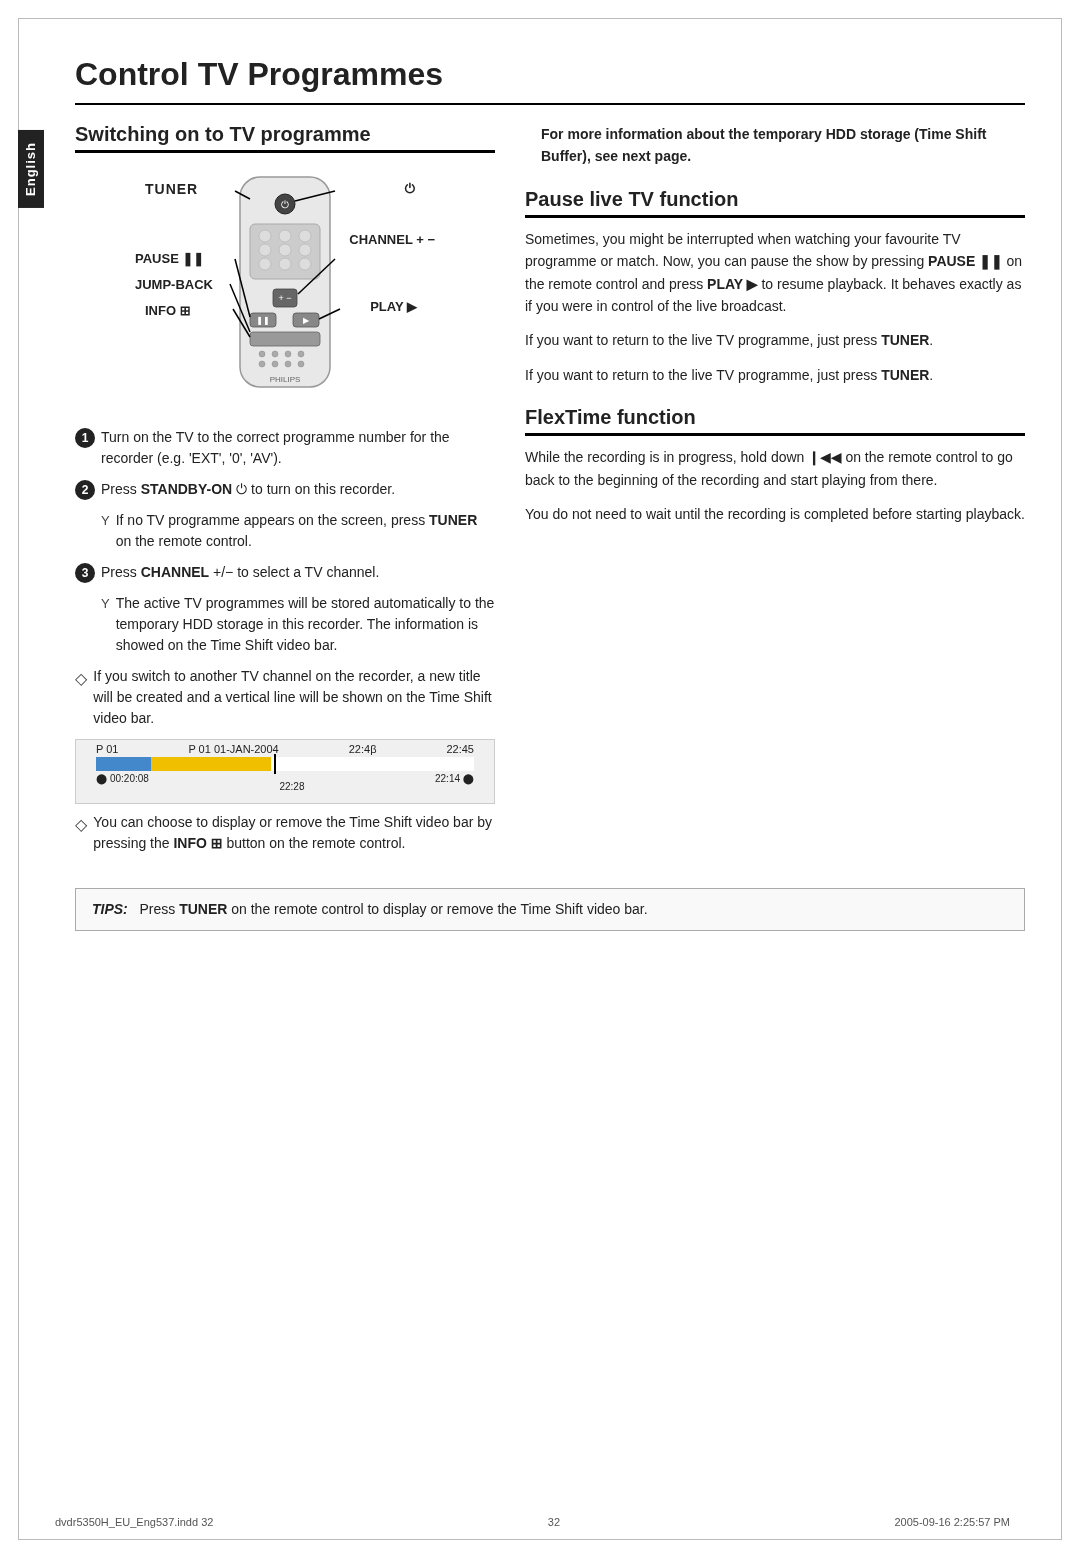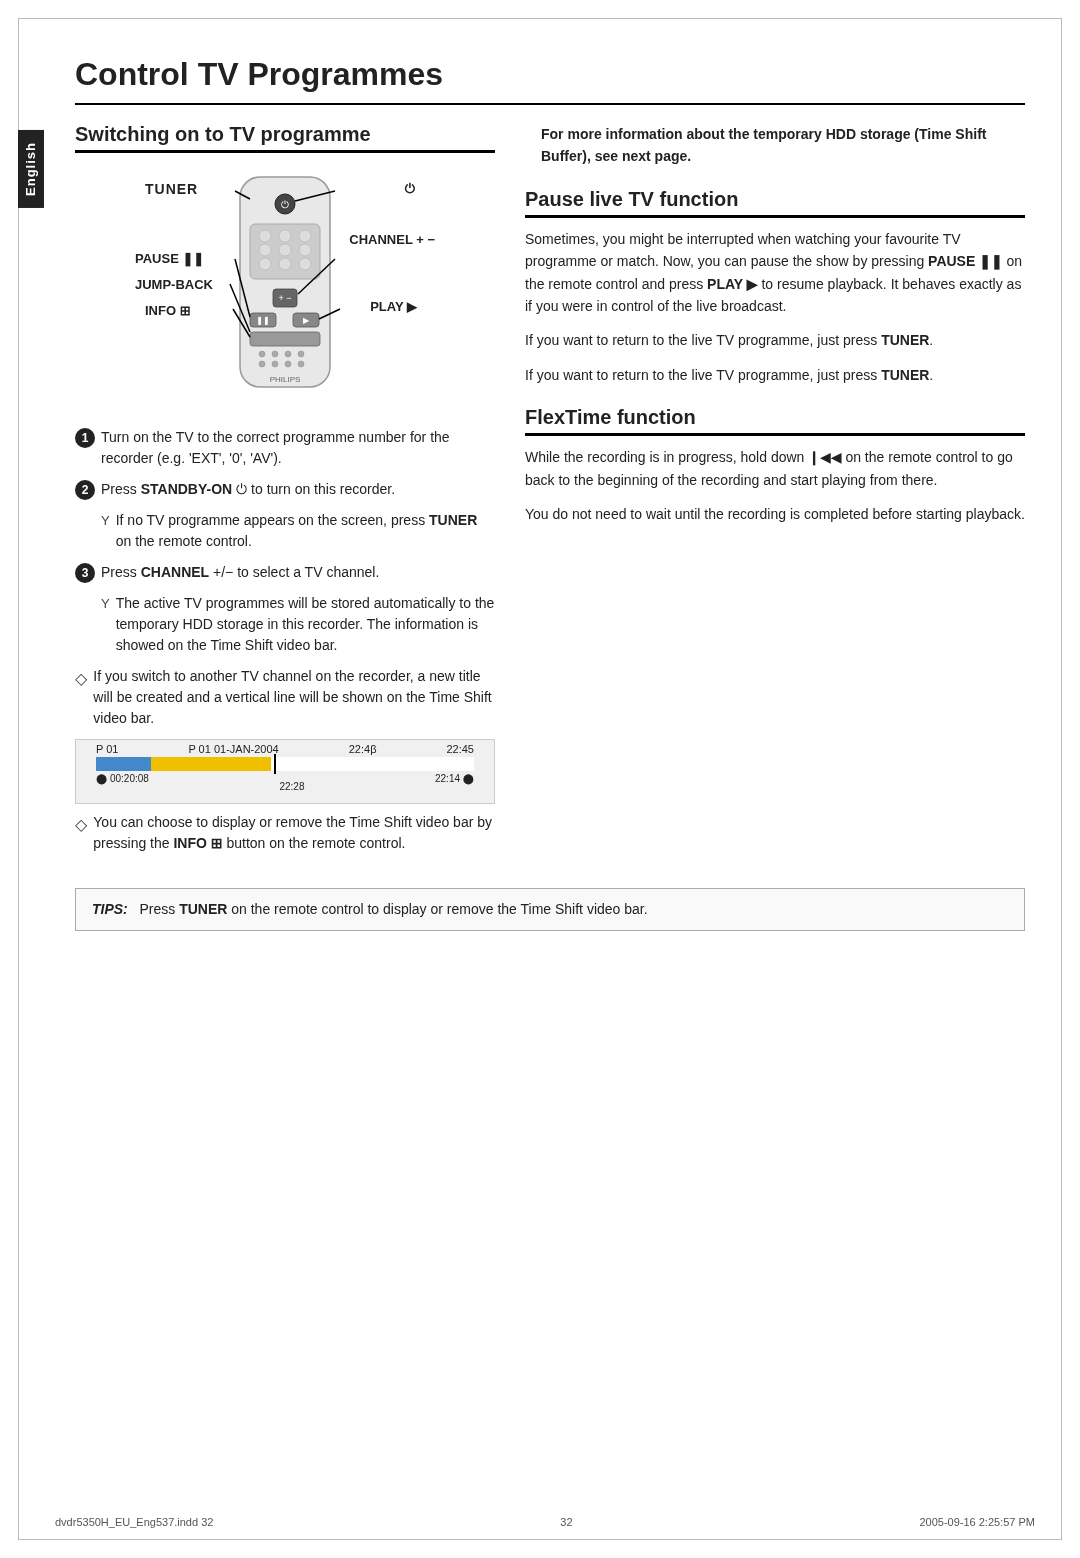--- a/index.html
+++ b/index.html
@@ -237,21 +237,21 @@
       margin-left: 20px;
       font-size: 14px;
       line-height: 1.5;
     }
 
     
     .page-footer {
       position: absolute;
       bottom: 30px;
       left: 55px;
-      right: 45px;
+      right: 70px;
       display: flex;
       justify-content: space-between;
       font-size: 11px;
       color: #555;
     }
 
     
     .right-col p {
       font-size: 14px;
       line-height: 1.6;

